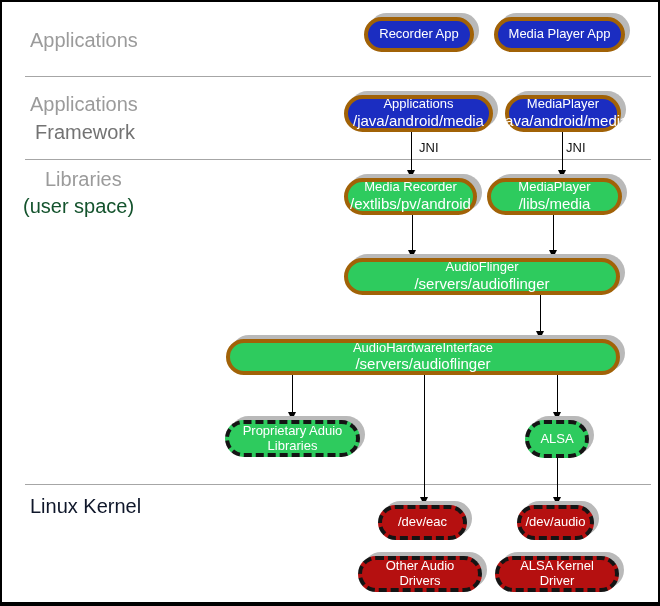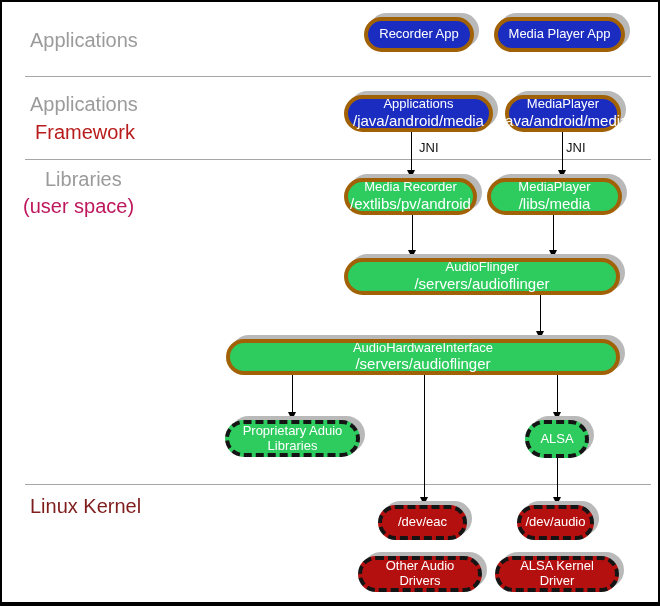--- a/index.html
+++ b/index.html
@@ -60,24 +60,24 @@
     color:#111;
     white-space:nowrap;
   }
 </style>
 </head>
 <body>
 
 <div id="stage">
     <div class="section-label" style="left: 28px; top: 27px; color: rgb(155, 155, 155);">Applications</div>
     <div class="section-label" style="left: 28px; top: 91px; color: rgb(155, 155, 155);">Applications</div>
-    <div class="section-label" style="left: 33px; top: 119px; color: #b91c1c;">Framework</div>
+    <div class="section-label" style="left: 33px; top: 119px; color: #737373;">Framework</div>
     <div class="section-label" style="left: 43px; top: 166px; color: rgb(155, 155, 155);">Libraries</div>
-    <div class="section-label" style="left: 21px; top: 193px; color: #be185d; text-align: center;">(user space)</div>
-    <div class="section-label" style="left: 28px; top: 493px; color: #7f1d1d;">Linux Kernel</div>
+    <div class="section-label" style="left: 21px; top: 193px; color: #14532d; text-align: center;">(user space)</div>
+    <div class="section-label" style="left: 28px; top: 493px; color: #0f172a;">Linux Kernel</div>
     <div class="divider" style="left: 23px; top: 74px; width: 626px; background: rgb(166, 166, 166);"></div>
     <div class="divider" style="left: 23px; top: 157px; width: 626px; background: rgb(166, 166, 166);"></div>
     <div class="divider" style="left: 23px; top: 482px; width: 626px; background: rgb(166, 166, 166);"></div>
     <div class="edge-line" style="left: 408.5px; top: 130px; height: 40px; background: rgb(0, 0, 0);"></div>
     <div class="edge-arrow" style="left: 405px; top: 168px; border-top: 8px solid rgb(0, 0, 0);"></div>
     <div class="edge-line" style="left: 559.5px; top: 130px; height: 40px; background: rgb(0, 0, 0);"></div>
     <div class="edge-arrow" style="left: 556px; top: 168px; border-top: 8px solid rgb(0, 0, 0);"></div>
     <div class="edge-line" style="left: 409.5px; top: 213px; height: 37px; background: rgb(0, 0, 0);"></div>
     <div class="edge-arrow" style="left: 406px; top: 248px; border-top: 8px solid rgb(0, 0, 0);"></div>
     <div class="edge-line" style="left: 550.5px; top: 213px; height: 37px; background: rgb(0, 0, 0);"></div>

